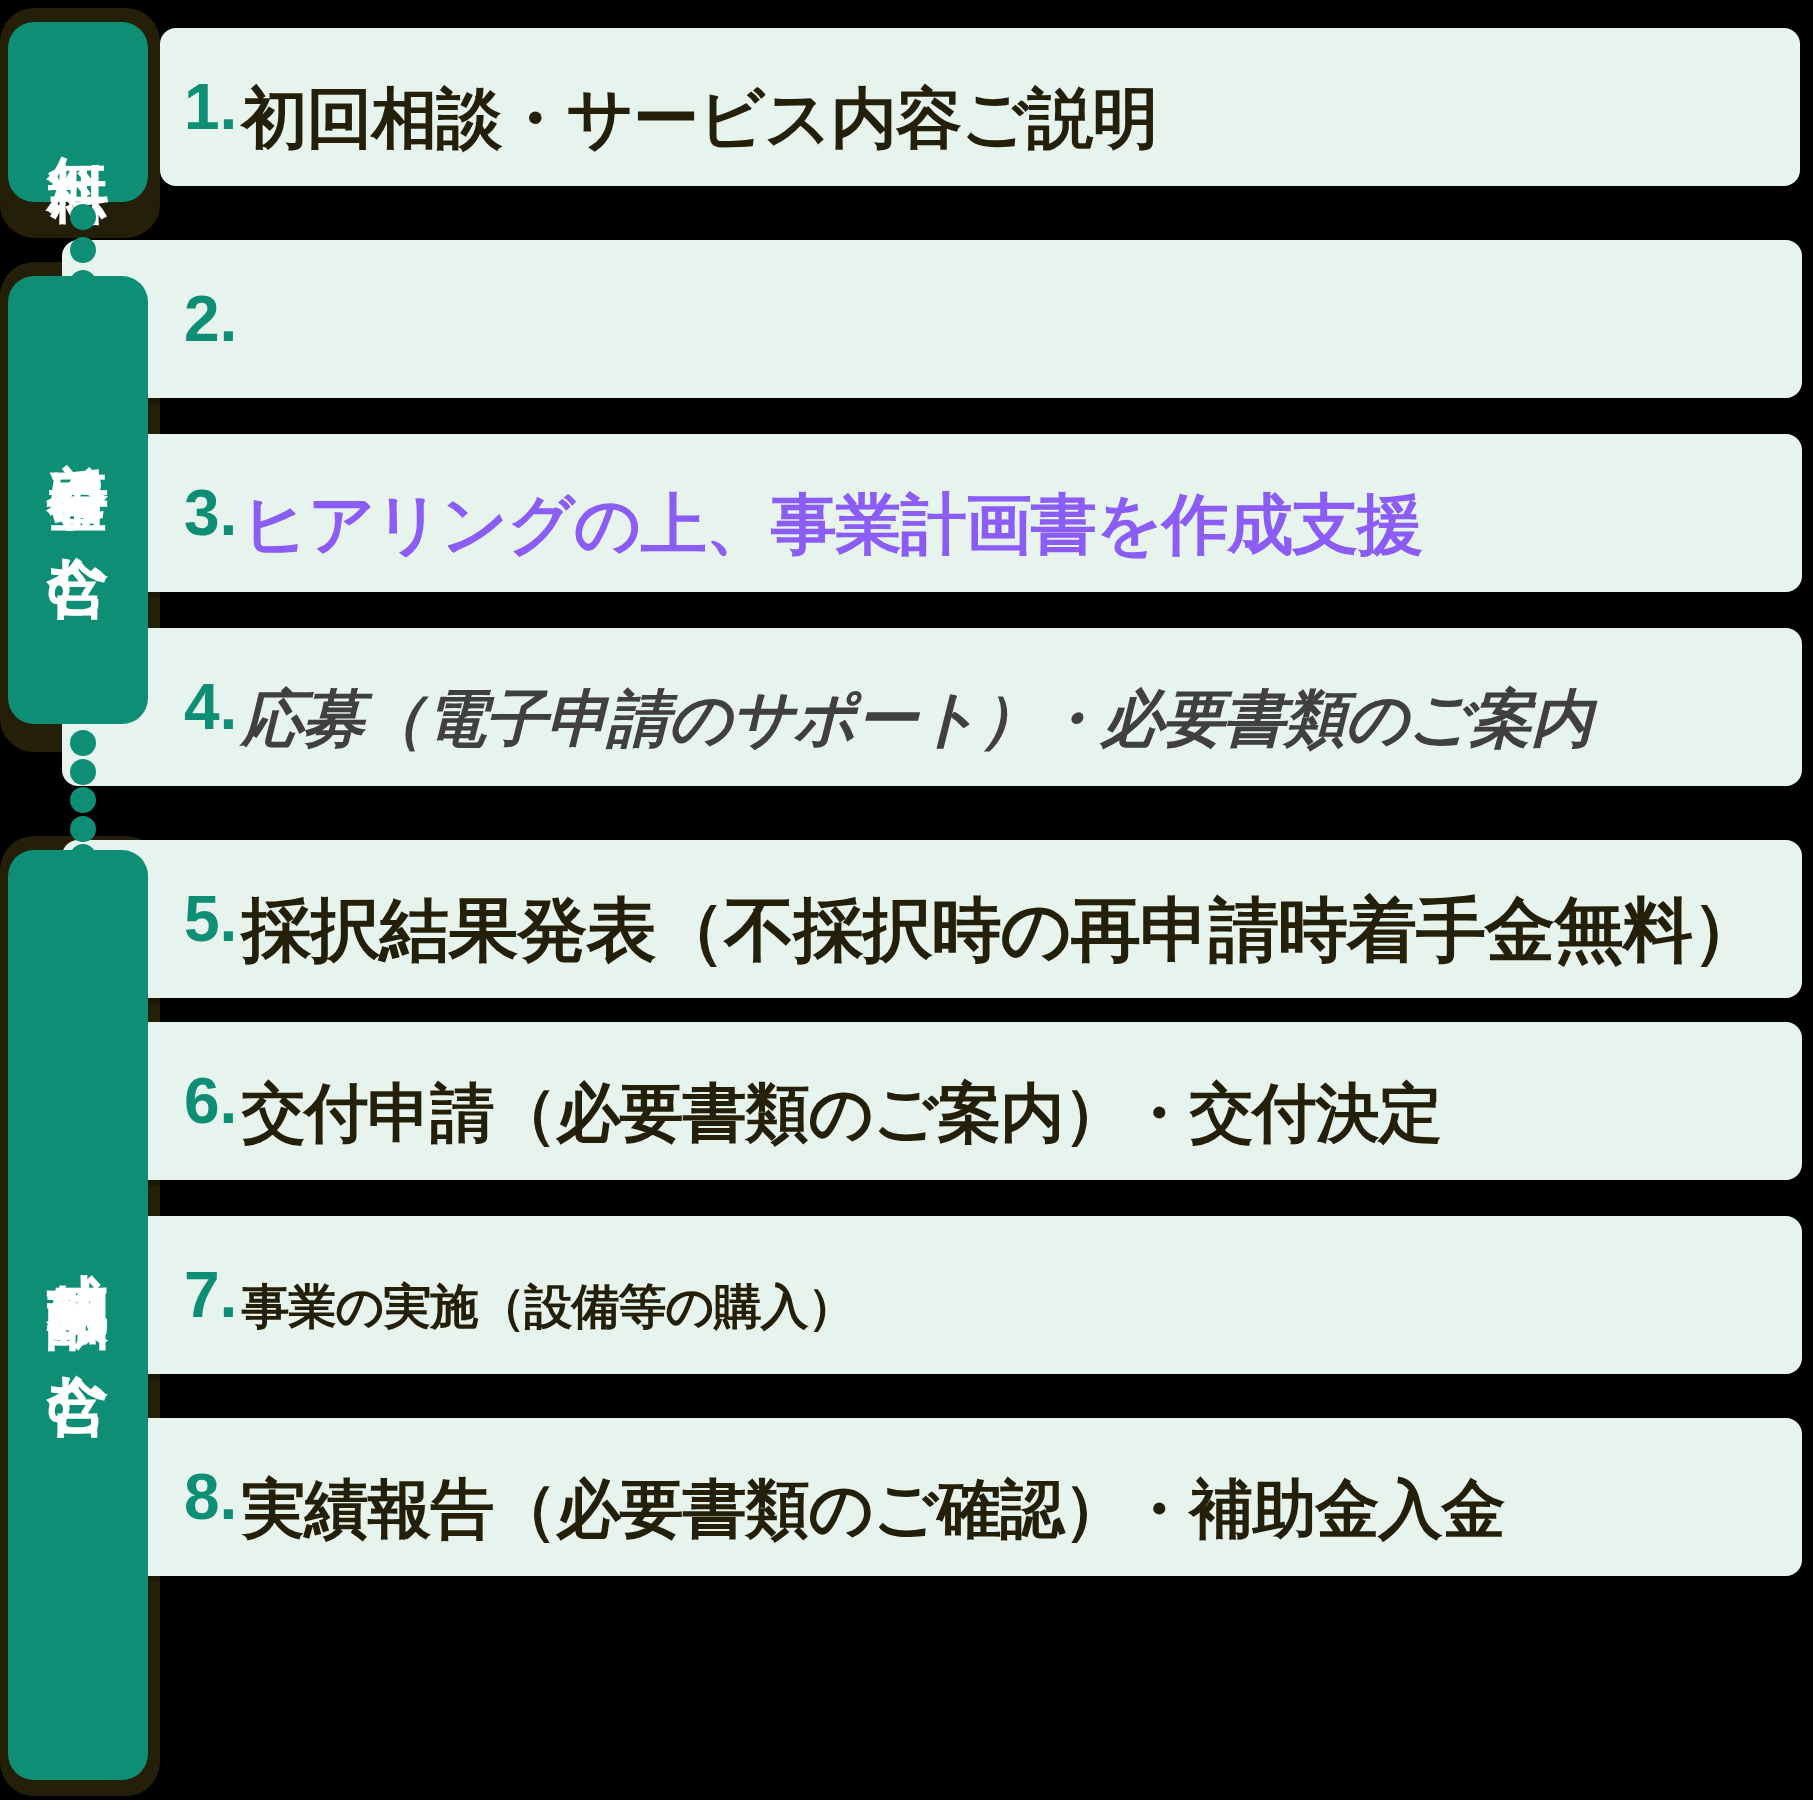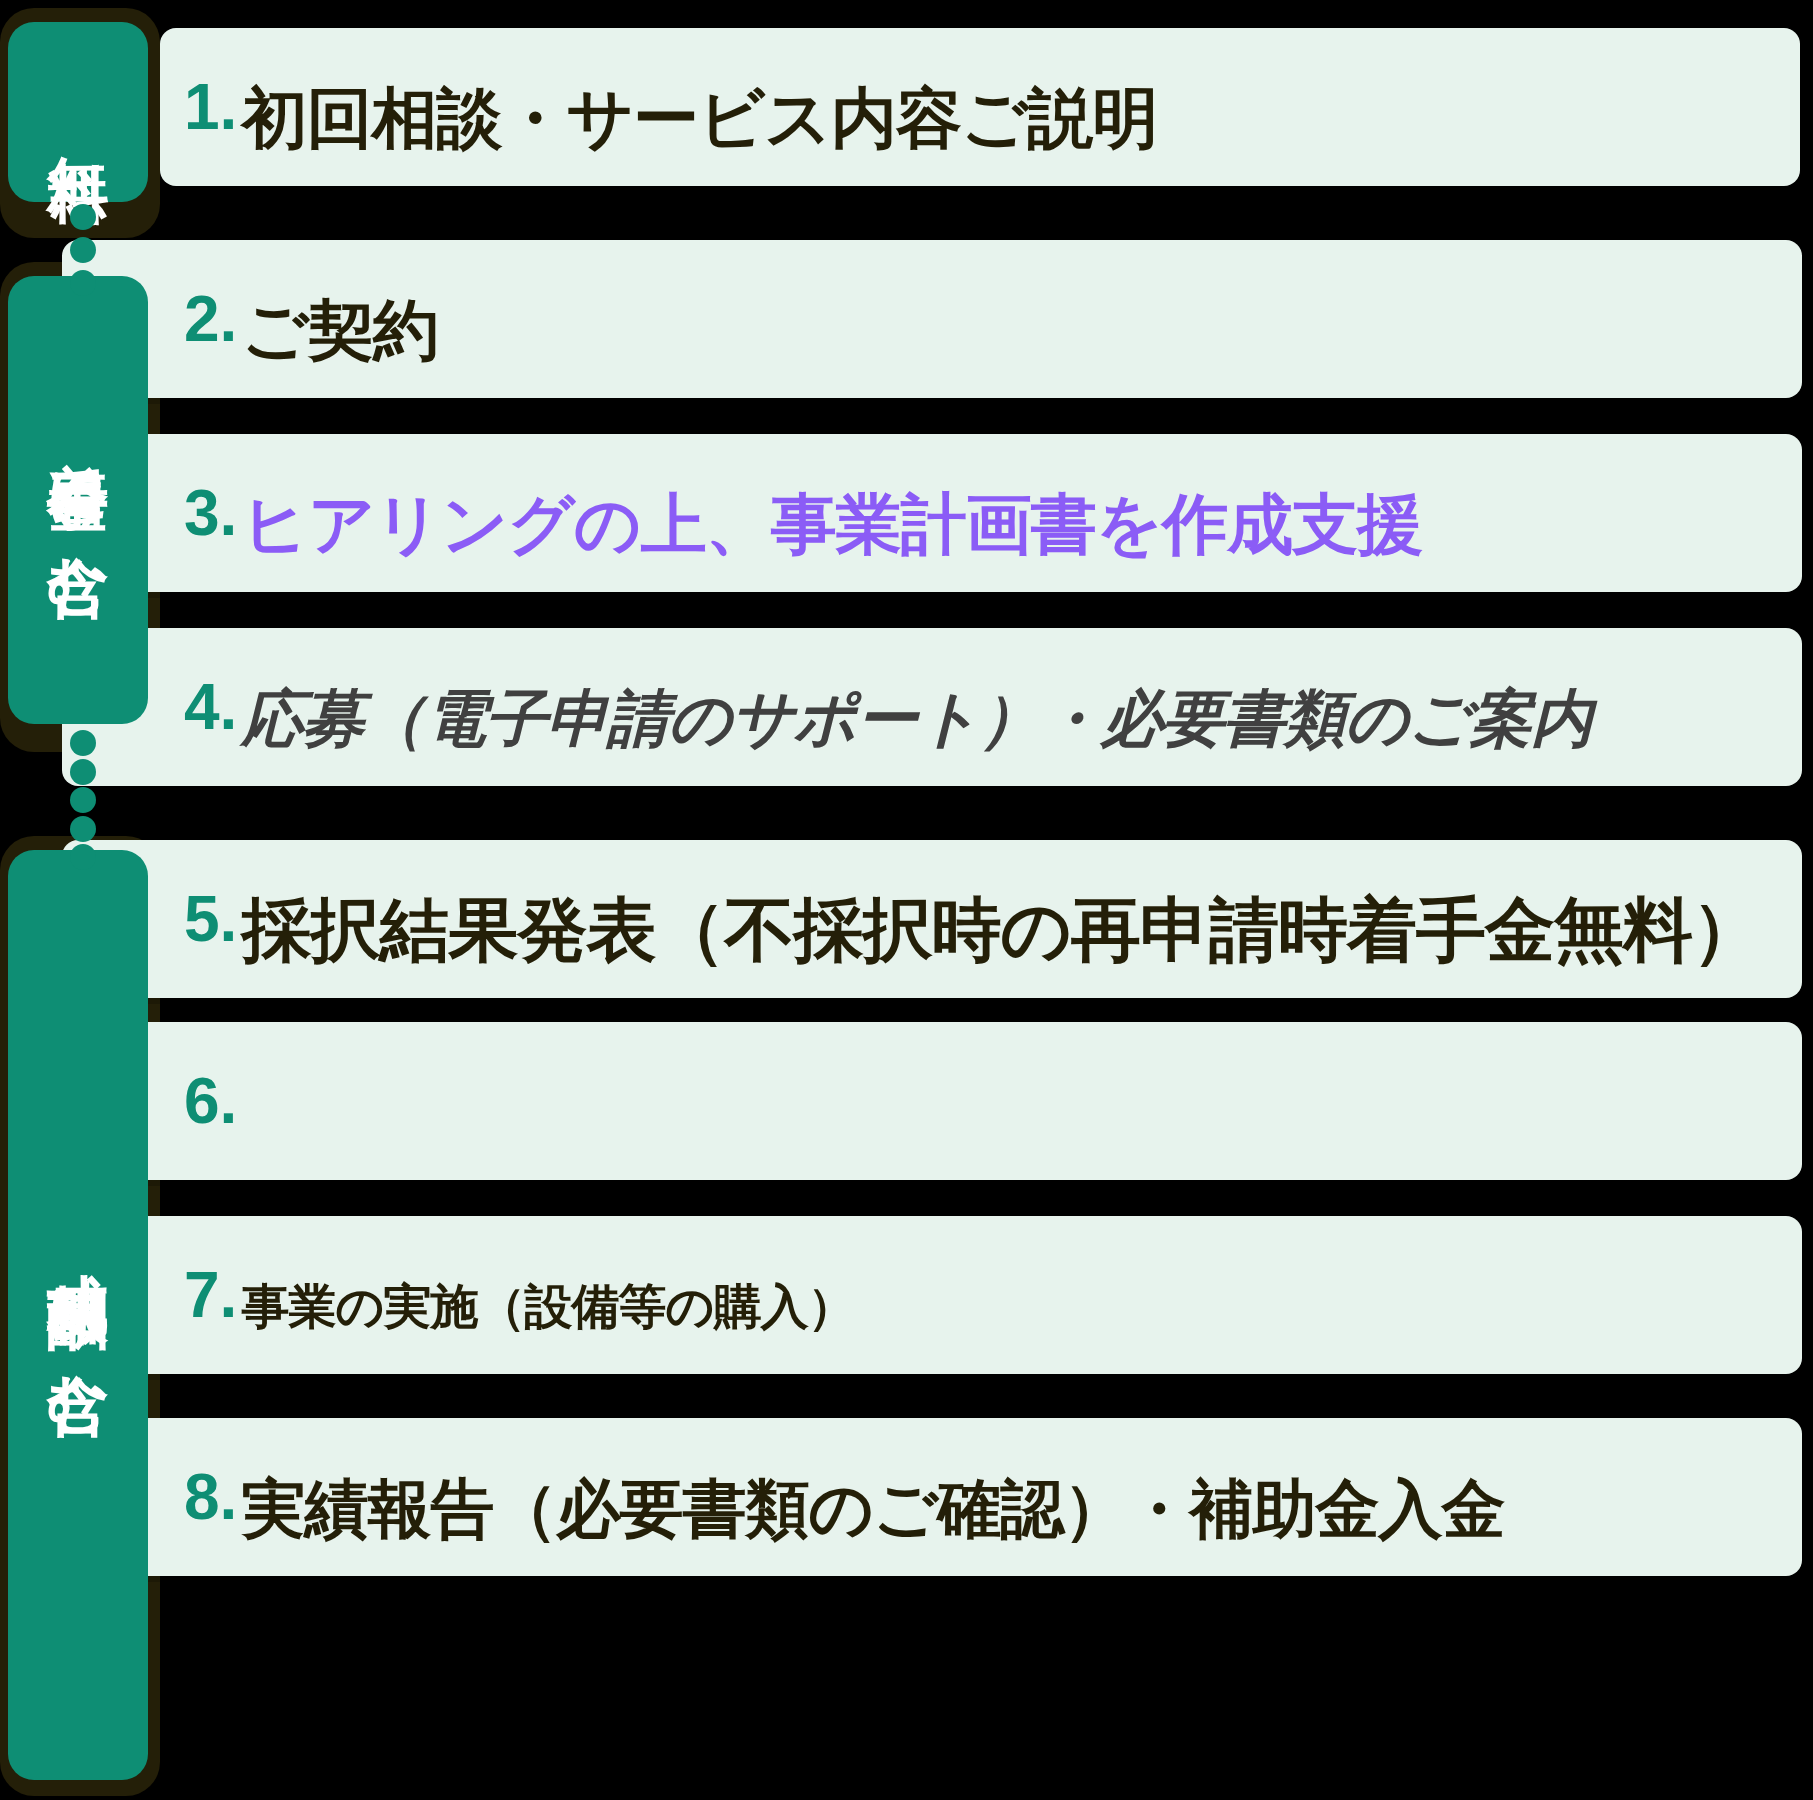--- a/index.html
+++ b/index.html
@@ -117,40 +117,40 @@
     </div>
   </div>
 
   <div class="row" style="left: 160px; top: 28px; width: 1640px; height: 158px; background: rgb(231, 243, 237);">
     <span class="num" style="color: rgb(14, 142, 116);">1.</span>
     <span class="txt" style="color: rgb(36, 31, 8);">初回相談・サービス内容ご説明</span>
   </div>
 
   <div class="row" style="left: 62px; top: 240px; width: 1740px; height: 158px; background: rgb(231, 243, 237);">
     <span class="num" style="padding-left: 122px; color: rgb(14, 142, 116);">2.</span>
-    <span class="txt" style="color: rgb(36, 31, 8);">ご契約</span>
   </div>
 
   <div class="row" style="left: 62px; top: 434px; width: 1740px; height: 158px; background: rgb(231, 243, 237);">
     <span class="num" style="padding-left: 122px; color: rgb(14, 142, 116);">3.</span>
     <span class="txt" style="color: #8b5cf6;">ヒアリングの上、事業計画書を作成支援</span>
   </div>
 
   <div class="row" style="left: 62px; top: 628px; width: 1740px; height: 158px; background: rgb(231, 243, 237);">
     <span class="num" style="padding-left: 122px; color: rgb(14, 142, 116);">4.</span>
     <span class="txt" style="font-size: 62px; color: #404040; font-style: italic;">応募（電子申請のサポート）・必要書類のご案内</span>
   </div>
 
   <div class="row" style="left: 62px; top: 840px; width: 1740px; height: 158px; background: rgb(231, 243, 237);">
     <span class="num" style="padding-left: 122px; color: rgb(14, 142, 116);">5.</span>
     <span class="txt" style="font-size: 70px; color: rgb(36, 31, 8); font-family: Liberation Serif, serif;">採択結果発表（不採択時の再申請時着手金無料）</span>
   </div>
 
   <div class="row" style="left: 62px; top: 1022px; width: 1740px; height: 158px; background: rgb(231, 243, 237);">
     <span class="num" style="padding-left: 122px; color: rgb(14, 142, 116);">6.</span>
+    <span class="txt" style="font-size: 64px; color: rgb(36, 31, 8);">交付申請（必要書類のご案内）・交付決定</span>
   </div>
 
   <div class="row" style="left: 62px; top: 1216px; width: 1740px; height: 158px; background: rgb(231, 243, 237);">
     <span class="num" style="padding-left: 122px; color: rgb(14, 142, 116);">7.</span>
     <span class="txt" style="font-size: 48px; color: rgb(36, 31, 8);">事業の実施（設備等の購入）</span>
   </div>
 
   <div class="row" style="left: 62px; top: 1418px; width: 1740px; height: 158px; background: rgb(231, 243, 237);">
     <span class="num" style="padding-left: 122px; color: rgb(14, 142, 116);">8.</span>
     <span class="txt" style="font-size: 64px; color: rgb(36, 31, 8);">実績報告（必要書類のご確認）・補助金入金</span>

